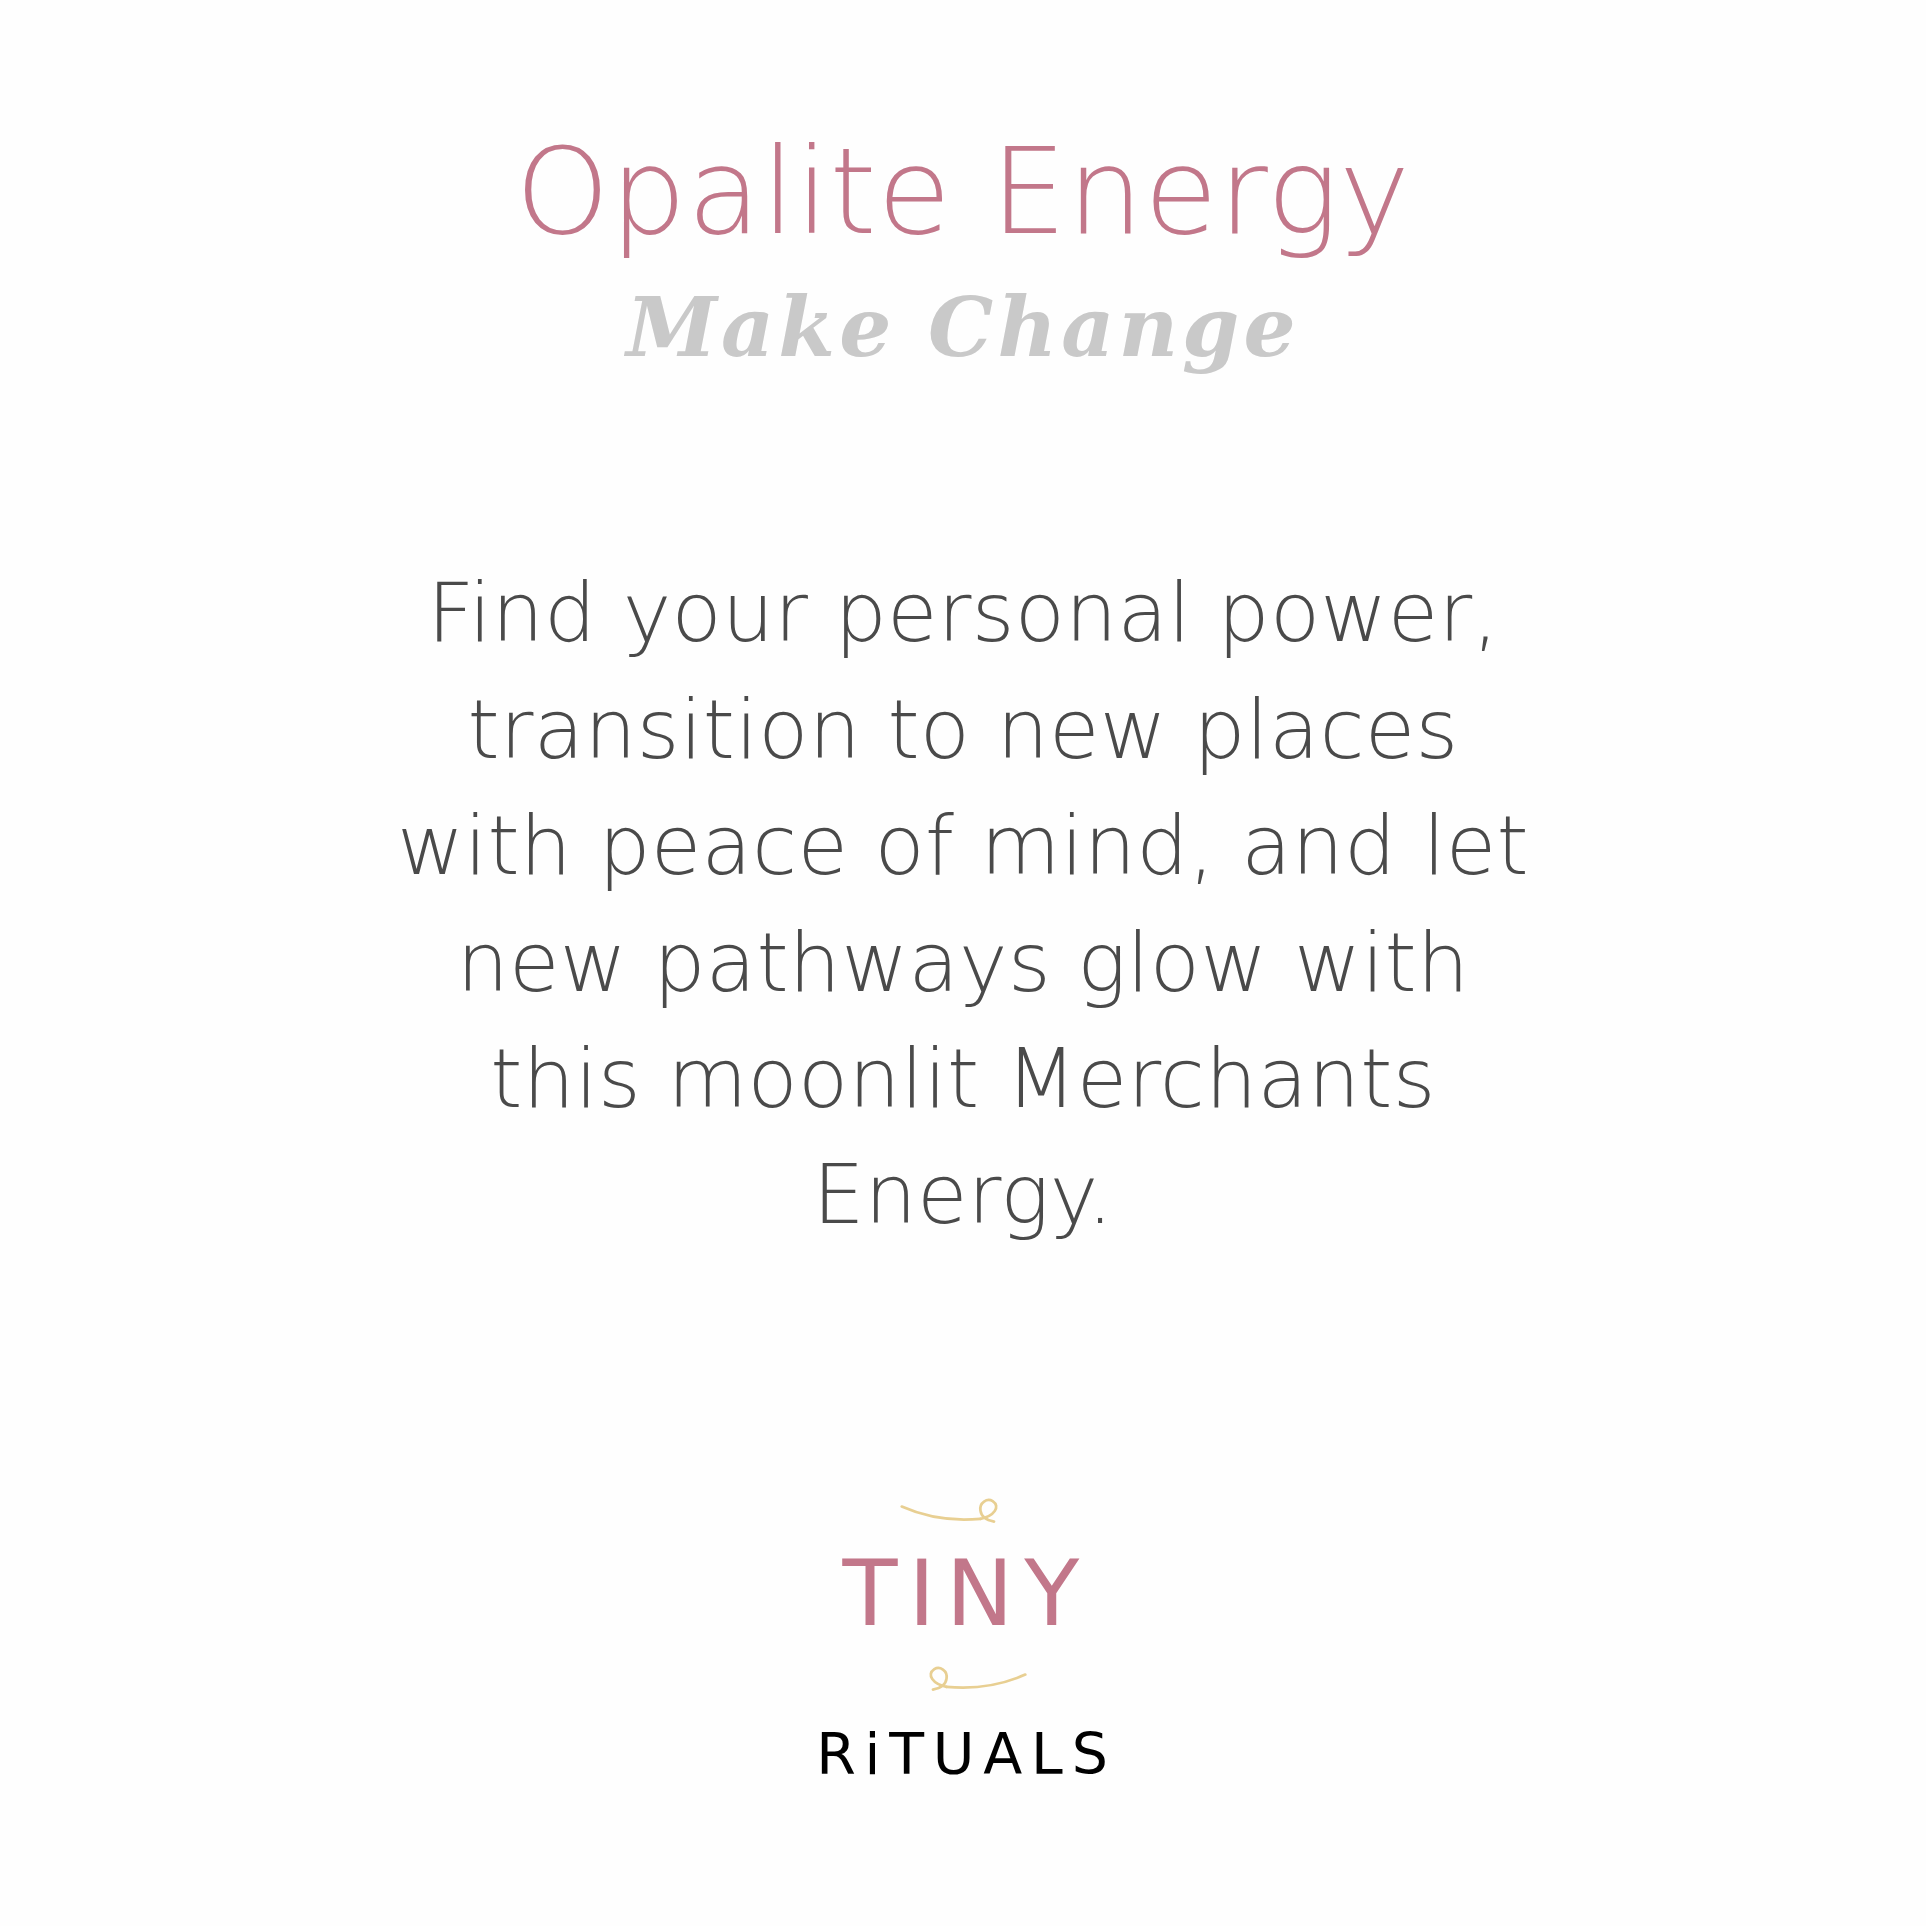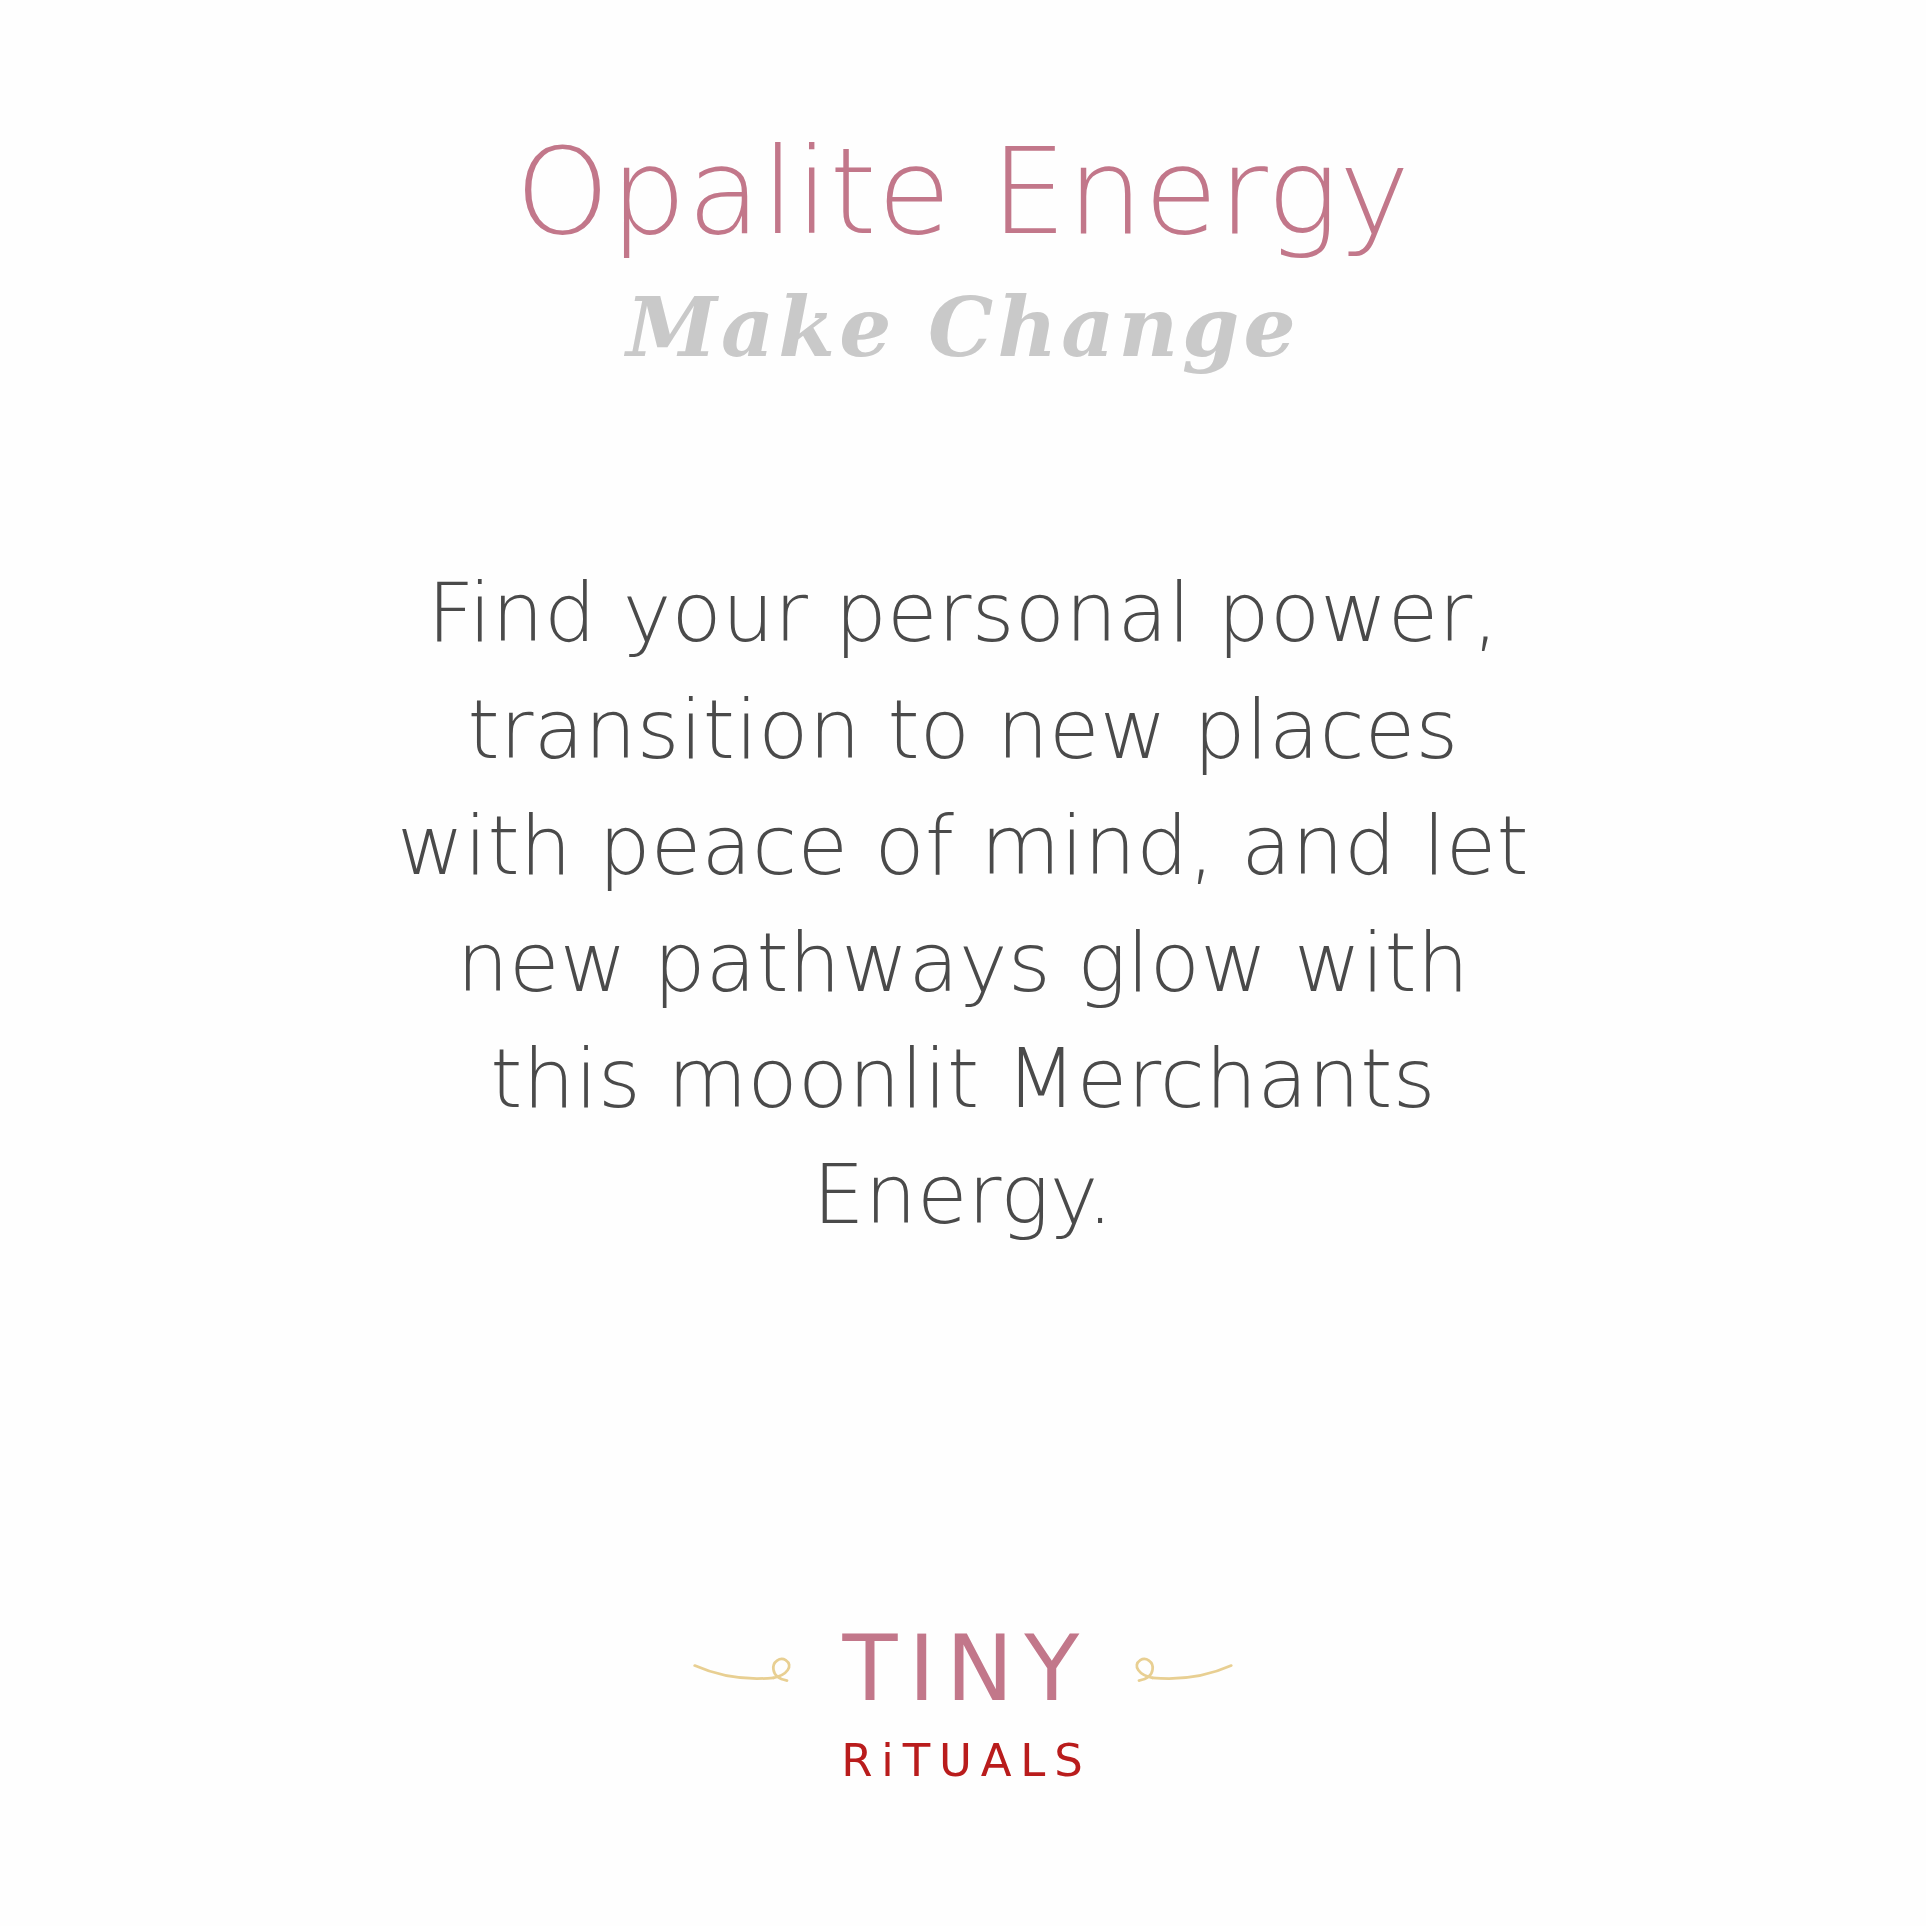--- a/index.html
+++ b/index.html
@@ -75,20 +75,21 @@
     display: flex;
     flex-direction: column;
     align-items: center;
   }
 
   .logo-row {
     display: flex;
     align-items: center;
     justify-content: space-between;
     gap: 15px;
+    flex-direction: column;
   }
 
   .flourish {
     display: block;
     width: 129px;
     height: 48px;
   }
   .flourish.right {
     transform: scaleX(-1);
   }
@@ -100,23 +101,23 @@
     letter-spacing: 11px;
     color: #c2778a;
     line-height: 1;
     padding-left: 6.8px;
   }
 
   .brand-sub {
     margin-top: 24.5px;
     font-family: "DejaVu Sans", sans-serif;
     font-weight: 400;
-    font-size: 45px;
+    font-size: 57px;
     letter-spacing: 8.8px;
-    color: #b91c1c;
+    color: #000000;
     line-height: 1;
     padding-left: 6.8px;
   }
 </style>
 </head>
 <body>
 
 <div class="card">
 
   <div class="title-block">

